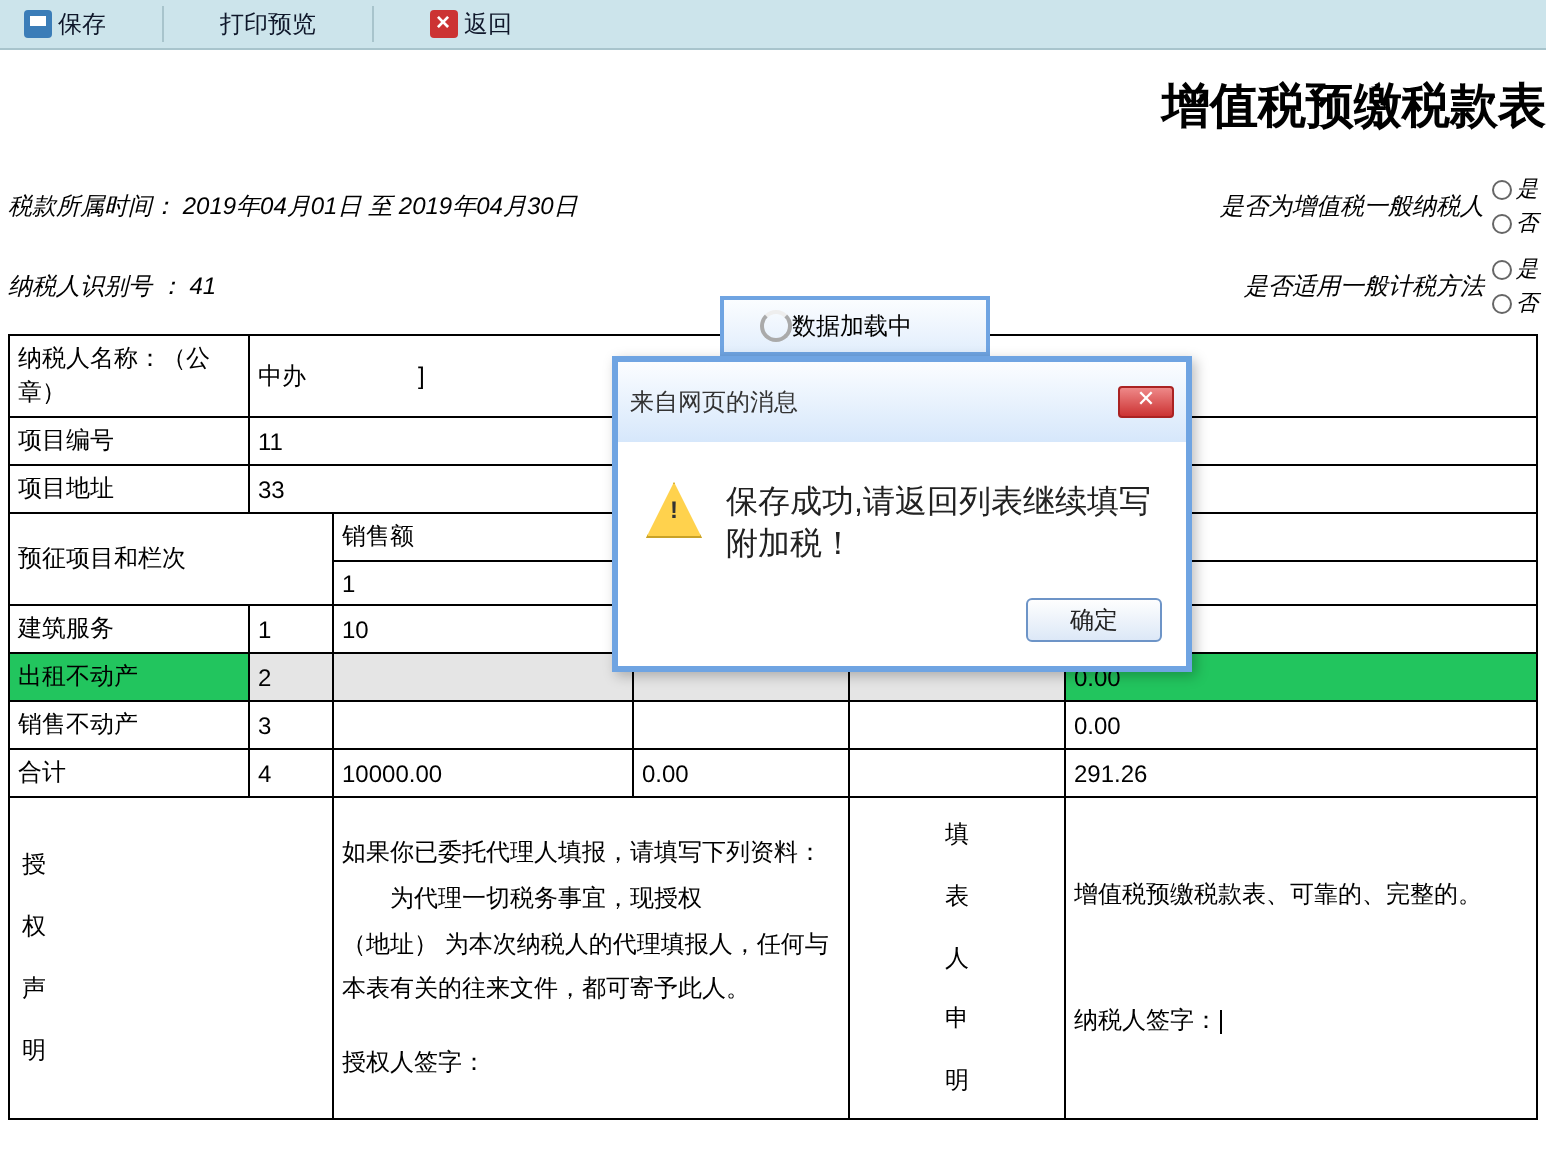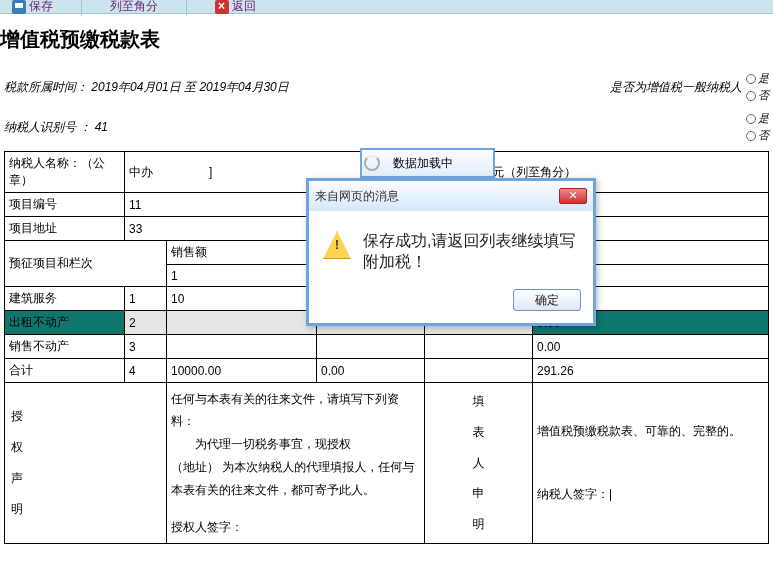--- a/index.html
+++ b/index.html
@@ -8,80 +8,80 @@
     font-family: "Microsoft YaHei", SimSun, sans-serif;
     font-size: 12px;
     background: #fff;
     width: 773px;
     height: 583px;
     position: relative;
     overflow: hidden;
   }
   .toolbar {
     background: #cce4eb;
-    height: 14px;
+    height: 25px;
     display: flex;
     align-items: center;
     padding: 0 6px;
     gap: 20px;
     border-bottom: 1px solid #a8c4cc;
-    color: #701a75;
+    color: #0f172a;
   }
   .tb-btn { display: flex; align-items: center; gap: 3px; padding: 2px 6px; cursor: pointer; }
   .tb-sep { width: 1px; height: 18px; background: #a8c4cc; margin: 0 2px; }
   .icon-save { width: 14px; height: 14px; background: #3b7db8; border-radius: 2px; position: relative; }
   .icon-save::after { content:""; position:absolute; top:3px; left:3px; width:8px; height:5px; background:#fff; }
   .icon-return { width:14px; height:14px; background:#c33; border-radius:2px; position:relative; }
   .icon-return::after { content:"×"; color:#fff; position:absolute; top:-1px; left:3px; font-size:12px; font-weight:bold; }
-  .page-title { text-align:left; font-size:20px; font-weight:bold; margin: 12px 0 18px; }
+  .page-title { text-align:right; font-size:24px; font-weight:bold; margin: 12px 0 18px; }
   .content { padding: 0 4px; }
   .info-row { display:flex; align-items:center; margin-bottom: 8px; font-style: italic; }
   .info-left { flex: 1; }
   .info-right { display:flex; align-items:center; gap:4px; justify-content:flex-end; width: 230px; }
   .radio-group { display:flex; flex-direction:column; gap:2px; align-items:flex-start; font-size:11px; }
   .radio-line { display:flex; align-items:center; gap:2px; }
   .radio-dot { width:10px; height:10px; border:1px solid #666; border-radius:50%; display:inline-block; }
   table.main { border-collapse: collapse; width: 100%; table-layout: fixed; }
   table.main td, table.main th {
     border: 1px solid #000;
     padding: 3px 4px;
     font-size: 12px;
     font-weight: normal;
     text-align: left;
     height: 22px;
     vertical-align: middle;
   }
   .center { text-align:center; }
   .right { text-align:right; }
   .gray { background: #e5e5e5; }
-  .wht { background: #0f766e; }
+  .wht { background: #22c55e; }
   .footer-row td { vertical-align: top; padding: 6px 8px; line-height: 1.9; }
   .vlabel { display:flex; flex-direction:column; align-items:center; justify-content:center; height:100%; }
   .vlabel span { display:block; margin:4px 0; }
   .cursor-line::after { content:""; display:inline-block; width:1px; height:12px; background:#000; margin-left:1px; vertical-align:middle; }
 
   
   .loading-box {
     position:absolute; left:360px; top:148px; width:135px; height:30px;
     background: linear-gradient(#fbfdff,#e2eefc);
-    border:2px solid #6fa4e2; display:flex; align-items:center; gap:13px; padding:0 2px;
+    border:2px solid #6fa4e2; display:flex; align-items:center; gap:0; padding:0 18px;
     z-index: 5;
   }
   .spinner { width:16px; height:16px; border:2px solid #aaa; border-top-color:#eee; border-radius:50%; }
 
   
   .modal {
     position: absolute; left: 306px; top: 178px; width: 290px;
     background: #fff; border: 3px solid #6fa4e2;
     box-shadow: 2px 2px 6px rgba(0,0,0,0.25);
     z-index: 10;
   }
   .modal-title {
     background: linear-gradient(#fbfdff,#d6e7fb);
-    height: 30px; display:flex; align-items:center; padding:0 6px;
+    height: 40px; display:flex; align-items:center; padding:0 6px;
     font-size:12px; color:#333;
   }
   .modal-close {
     margin-left:auto; width:28px; height:16px;
     background: linear-gradient(#e88,#c33); border:1px solid #a22;
     border-radius:2px; color:#fff; text-align:center; line-height:13px;
     font-size:11px; cursor:pointer;
   }
   .modal-body { padding: 20px 14px 10px; display:flex; gap:12px; align-items:flex-start; }
   .warn-icon {
@@ -103,21 +103,21 @@
 </head>
 <body>
 
 <div class="toolbar">
   <div class="tb-btn">
     <span class="icon-save"></span>
     <span>保存</span>
   </div>
   <div class="tb-sep"></div>
   <div class="tb-btn">
-    <span>列至角分</span>
+    <span>打印预览</span>
   </div>
   <div class="tb-sep"></div>
   <div class="tb-btn">
     <span class="icon-return"></span>
     <span>返回</span>
   </div>
 </div>
 
 <div class="page-title">增值税预缴税款表</div>
 
@@ -142,20 +142,21 @@
       </div>
     </div>
   </div>
 
   <div class="info-row">
     <div class="info-left">
       <span>纳税人识别号 ：</span>
       <span>41</span>
     </div>
     <div class="info-right">
+      <span>是否适用一般计税方法</span>
       <div class="radio-group">
         <div class="radio-line">
             <span class="radio-dot"></span>
             <span>是</span>
           </div>
         <div class="radio-line">
             <span class="radio-dot"></span>
             <span>否</span>
           </div>
       </div>
@@ -243,21 +244,21 @@
           <div class="vlabel" style="width:16px;">
             <span>授</span>
                 <span>权</span>
                 <span>声</span>
                 <span>明</span>
           </div>
         </div>
       </td>
       <td colspan="2" style="border-left:none;">
         <div>
-          <div>任何与本表有关的往来文件，请填写下列资料：</div>
+          <div>如果你已委托代理人填报，请填写下列资料：</div>
           <div style="text-indent:2em">为代理一切税务事宜，现授权</div>
           <div>（地址）                         为本次纳税人的代理填报人，任何与本表有关的往来文件，都可寄予此人。</div>
           <div style="margin-top:14px">授权人签字：</div>
         </div>
       </td>
       <td>
         <div class="vlabel">
           <span>填</span>
               <span>表</span>
               <span>人</span>

